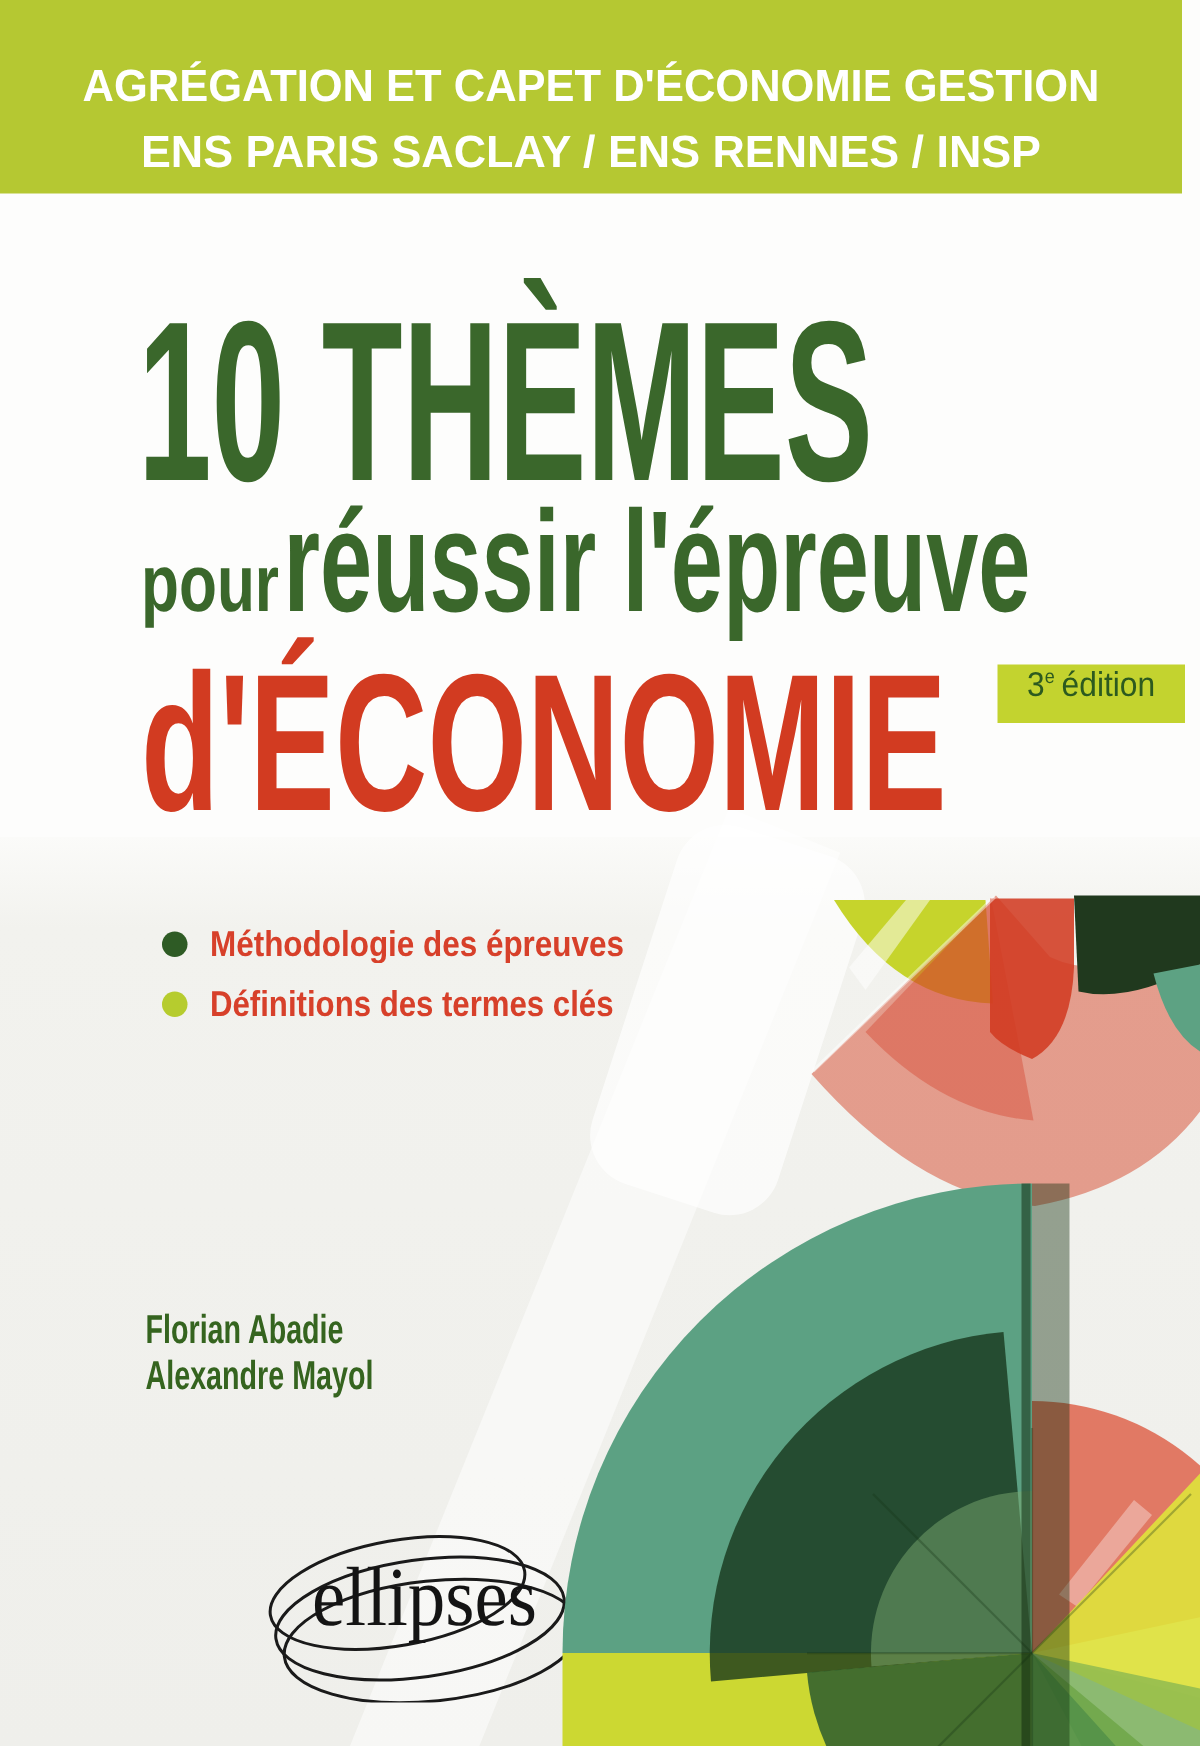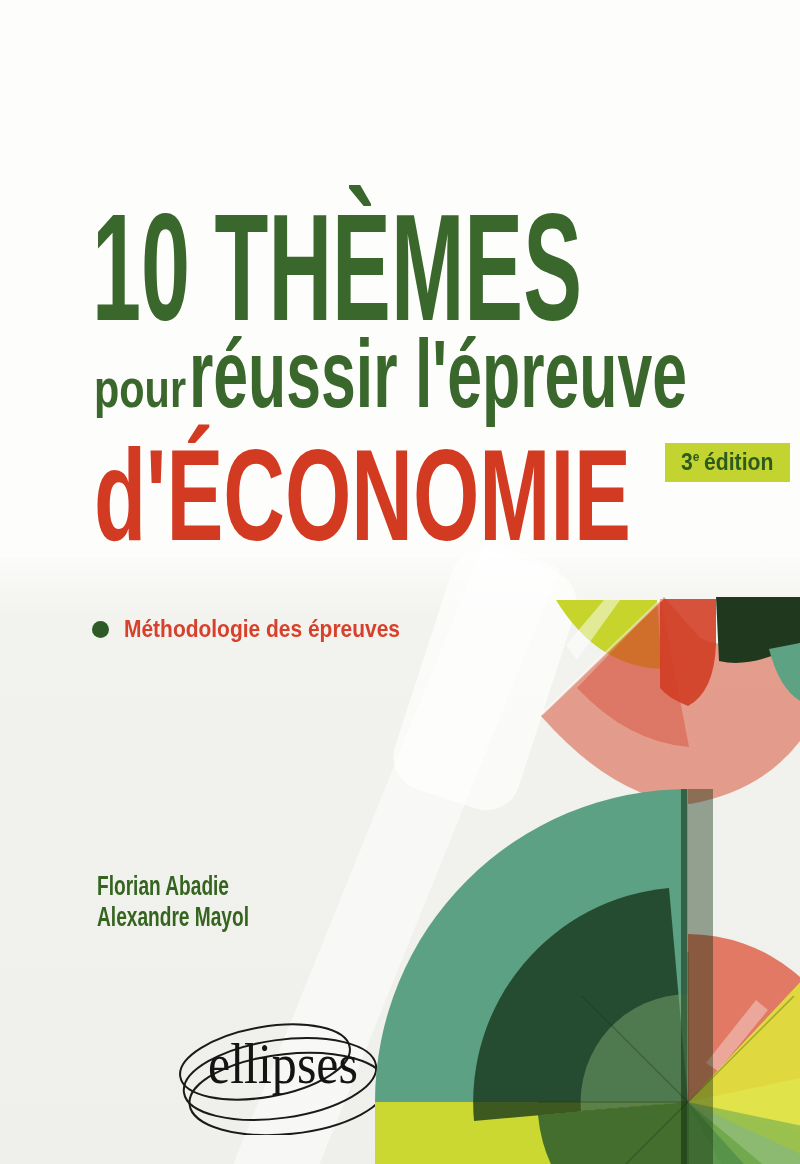--- a/index.html
+++ b/index.html
@@ -20,39 +20,45 @@
   svg text{font-family:"Liberation Sans","DejaVu Sans",sans-serif;font-weight:bold;}
   .c-white{fill:#ffffff;}
   .c-green{fill:var(--dark-green,#3a672b);}
   .c-red{fill:var(--title-red,#d23b21);}
   .c-bred{fill:var(--bullet-red,#d7402a);}
   .c-auth{fill:var(--author-green,#35641f);}
   .logo-text{font-family:"Liberation Serif","DejaVu Serif",serif;font-weight:normal;fill:#141414;}
   .abs{position:absolute;}
   
   .badge{position:absolute;left:665px;top:443px;width:125px;height:39px;
-    background:var(--badge-lime,#c3d32f);display:flex;align-items:center;justify-content:center;
-    color:var(--badge-text,#2c5a1f);font-weight:bold;font-size:23px;}
+    background:var(--badge-lime,#c3d32f);display:flex;align-items:flex-start;justify-content:center;
+    color:var(--badge-text,#2c5a1f);font-weight:normal;font-size:23px;}
   .badge-inner{transform:scaleX(.92);white-space:nowrap;}
   .badge-inner sup{font-size:13px;}
   .badge-word{margin-left:5px;}
   
-  .bullets{position:absolute;left:92px;top:616px;text-align:center;}
+  .bullets{position:absolute;left:108px;top:616px;text-align:center;}
   .bullet-row{display:flex;align-items:center;height:26px;margin-bottom:14px;}
   .dot{width:17px;height:17px;border-radius:50%;margin-right:13px;flex:0 0 auto;}
 </style>
 </head>
 <body>
 
 <div class="page">
 
   <div class="lower-panel"></div>
   <div class="streak streak1"></div>
   <div class="streak streak2"></div>
 
+  <div class="banner">
+    <svg width="788" height="129" viewBox="0 0 788 129">
+      <text x="394" y="67" font-size="30" text-anchor="middle" textLength="678" lengthAdjust="spacingAndGlyphs" class="c-white">AGRÉGATION ET CAPET D'ÉCONOMIE GESTION</text>
+      <text x="394" y="111" font-size="30" text-anchor="middle" textLength="600" lengthAdjust="spacingAndGlyphs" class="c-white">ENS PARIS SACLAY / ENS RENNES / INSP</text>
+    </svg>
+  </div>
 
   <svg class="abs" style="left:88px;top:180px;" width="520" height="150" viewBox="0 0 520 150">
     <text x="4" y="140" font-size="152" textLength="490" lengthAdjust="spacingAndGlyphs" class="c-green">10 THÈMES</text>
   </svg>
 
   <svg class="abs" style="left:90px;top:325px;" width="620" height="105" viewBox="0 0 620 105">
     <text x="4" y="82" font-size="54" textLength="92" lengthAdjust="spacingAndGlyphs" class="c-green">pour</text>
     <text x="99" y="82" font-size="96" textLength="498" lengthAdjust="spacingAndGlyphs" class="c-green">réussir l'épreuve</text>
   </svg>
 
@@ -62,20 +68,26 @@
 
   <div class="badge">
     <span class="badge-inner"><span>3</span><sup>e</sup><span class="badge-word">édition</span></span>
   </div>
 
   <div class="bullets">
     <div class="bullet-row">
       <span class="dot" style="background: rgb(46, 91, 37);"></span>
       <svg width="282" height="26" viewBox="0 0 282 26">
         <text x="2" y="21" font-size="24" textLength="276" lengthAdjust="spacingAndGlyphs" class="c-bred">Méthodologie des épreuves</text>
+      </svg>
+    </div>
+    <div class="bullet-row">
+      <span class="dot" style="background: rgb(182, 204, 46);"></span>
+      <svg width="275" height="26" viewBox="0 0 275 26">
+        <text x="2" y="21" font-size="24" textLength="269" lengthAdjust="spacingAndGlyphs" class="c-bred">Définitions des termes clés</text>
       </svg>
     </div>
   </div>
 
   <svg class="abs" style="left:95px;top:855px;" width="260" height="85" viewBox="0 0 260 85">
     <text x="2" y="40" font-size="27" textLength="132" lengthAdjust="spacingAndGlyphs" class="c-auth">Florian Abadie</text>
     <text x="2" y="71" font-size="27" textLength="152" lengthAdjust="spacingAndGlyphs" class="c-auth">Alexandre Mayol</text>
   </svg>
 
   <svg class="abs" style="left:165px;top:1000px;" width="240" height="135" viewBox="0 0 240 135">

